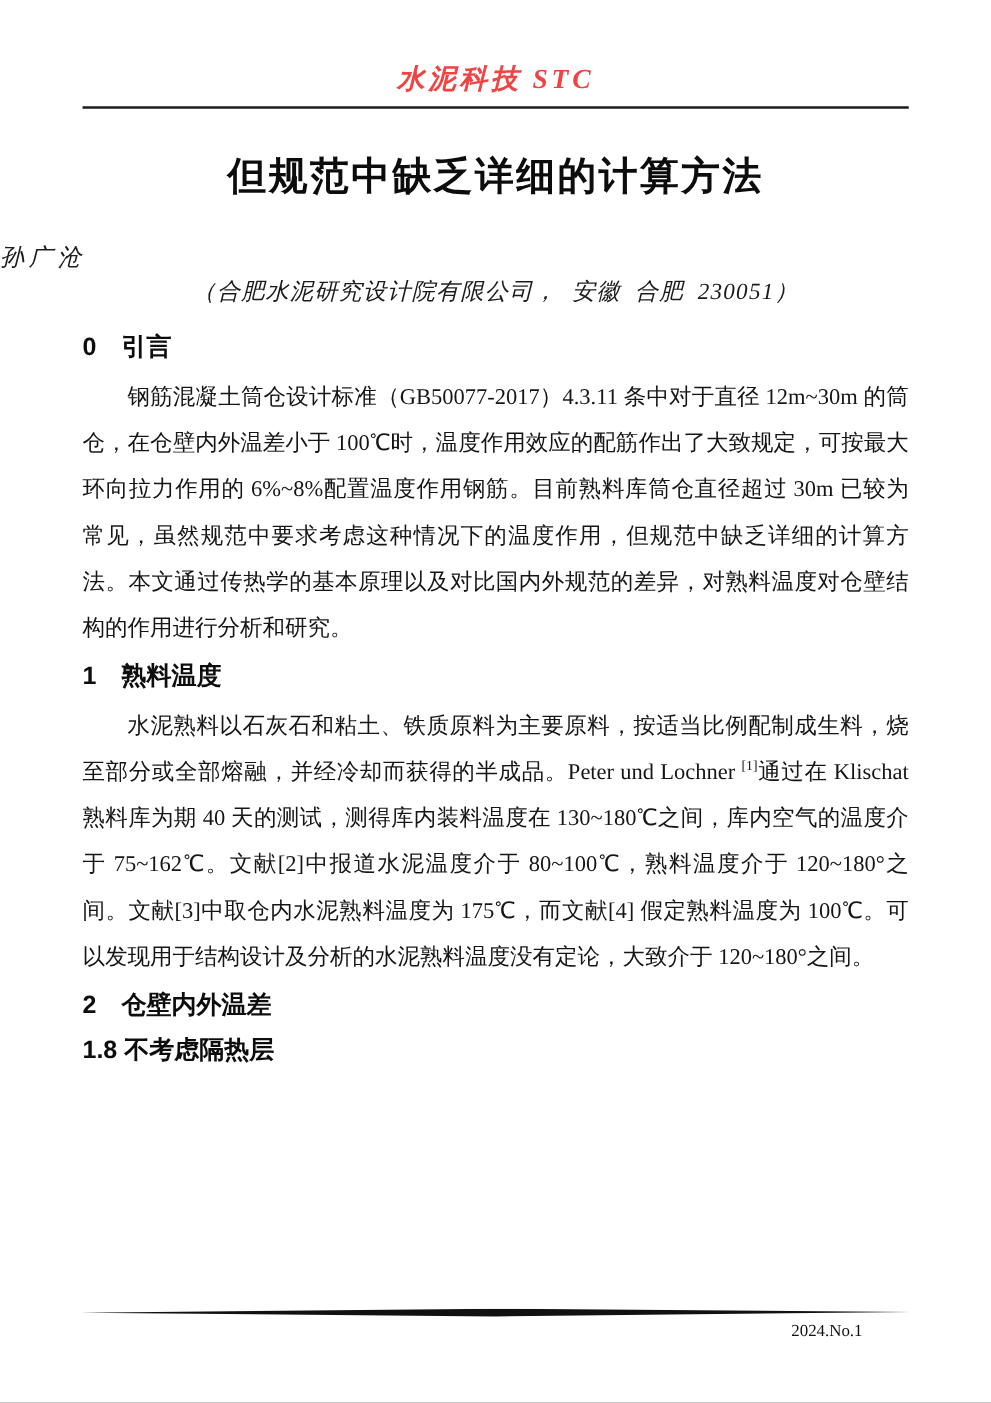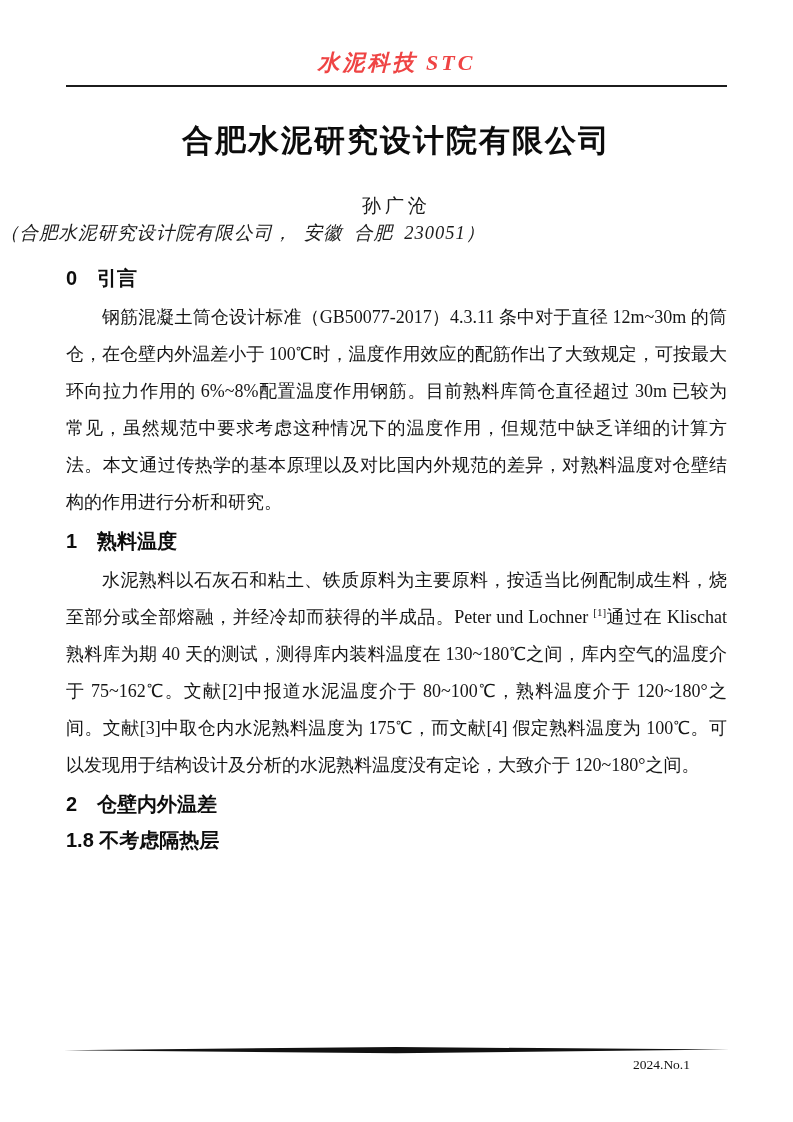--- a/index.html
+++ b/index.html
@@ -28,26 +28,28 @@
   
   .doc-title{
     position:absolute;top:120px;left:0;width:100%;
     text-align:center;
     font-family:"Liberation Sans", sans-serif;
     font-weight:bold;font-size:31px;letter-spacing:2px;
     color:#0c0c0c;
   }
   .author-line{
     position:absolute;top:193px;left:0;width:100%;
-    text-align:center;
+    text-align:left;
+    font-style:italic;
     font-size:19px;letter-spacing:4px;
     color:#1b1b1b;
   }
   .affiliation-line{
     position:absolute;top:220px;left:0;width:100%;
+    text-align:center;
     font-style:italic;
     font-size:18.5px;letter-spacing:1px;
     white-space:pre-wrap;
     color:#1b1b1b;
   }
   
   .article-flow{
     position:absolute;top:258px;left:66px;width:661px;
   }
   .sec-heading{
@@ -87,21 +89,21 @@
 </style>
 </head>
 <body>
 
 <div class="page">
 
   <div class="journal-header">水泥科技 STC</div>
 
   <div class="header-rule"></div>
 
-  <div class="doc-title">合肥水泥研究设计院有限公司</div>
+  <div class="doc-title">但规范中缺乏详细的计算方法</div>
 
   <div class="author-line">孙广沧</div>
 
   <div class="affiliation-line">（合肥水泥研究设计院有限公司，  安徽  合肥  230051）</div>
 
   <div class="article-flow">
       <h2 class="sec-heading">0　引言</h2>
       <p class="para"><span>钢筋混凝土筒仓设计标准（GB50077-2017）4.3.11 条中对于直径 12m~30m 的筒仓，在仓壁内外温差小于 100℃时，温度作用效应的配筋作出了大致规定，可按最大环向拉力作用的 6%~8%配置温度作用钢筋。目前熟料库筒仓直径超过 30m 已较为常见，虽然规范中要求考虑这种情况下的温度作用，但规范中缺乏详细的计算方法。本文通过传热学的基本原理以及对比国内外规范的差异，对熟料温度对仓壁结构的作用进行分析和研究。</span></p>
       <h2 class="sec-heading">1　熟料温度</h2>
       <p class="para"><span>水泥熟料以石灰石和粘土、铁质原料为主要原料，按适当比例配制成生料，烧至部分或全部熔融，并经冷却而获得的半成品。Peter und Lochner </span><sup>[1]</sup><span>通过在 Klischat 熟料库为期 40 天的测试，测得库内装料温度在 130~180℃之间，库内空气的温度介于 75~162℃。文献[2]中报道水泥温度介于 80~100℃，熟料温度介于 120~180°之间。文献[3]中取仓内水泥熟料温度为 175℃，而文献[4] 假定熟料温度为 100℃。可以发现用于结构设计及分析的水泥熟料温度没有定论，大致介于 120~180°之间。</span></p>

